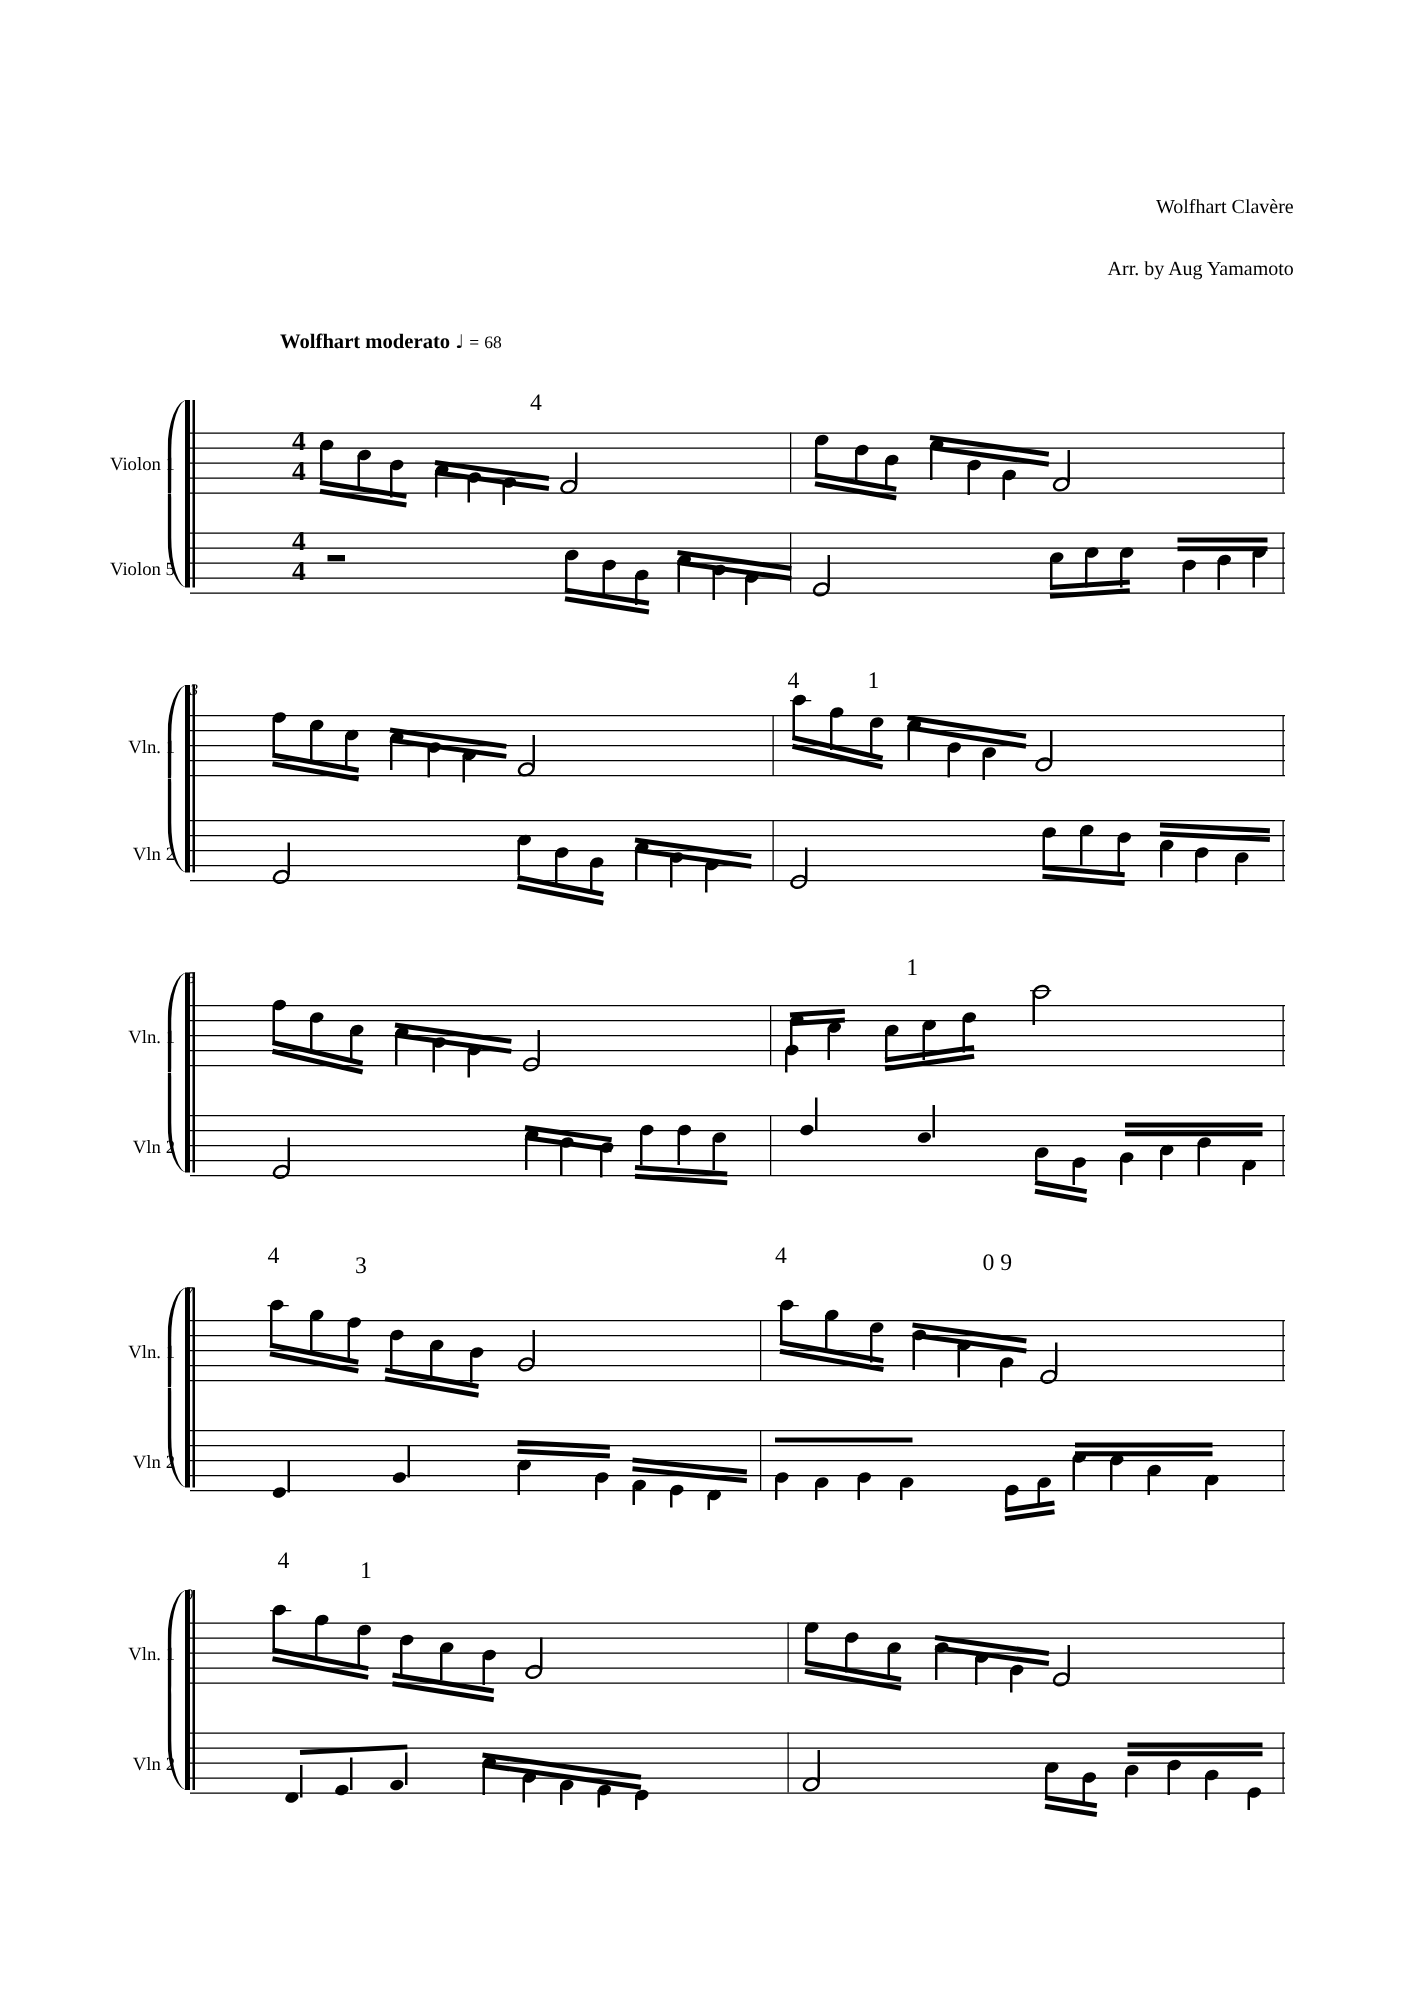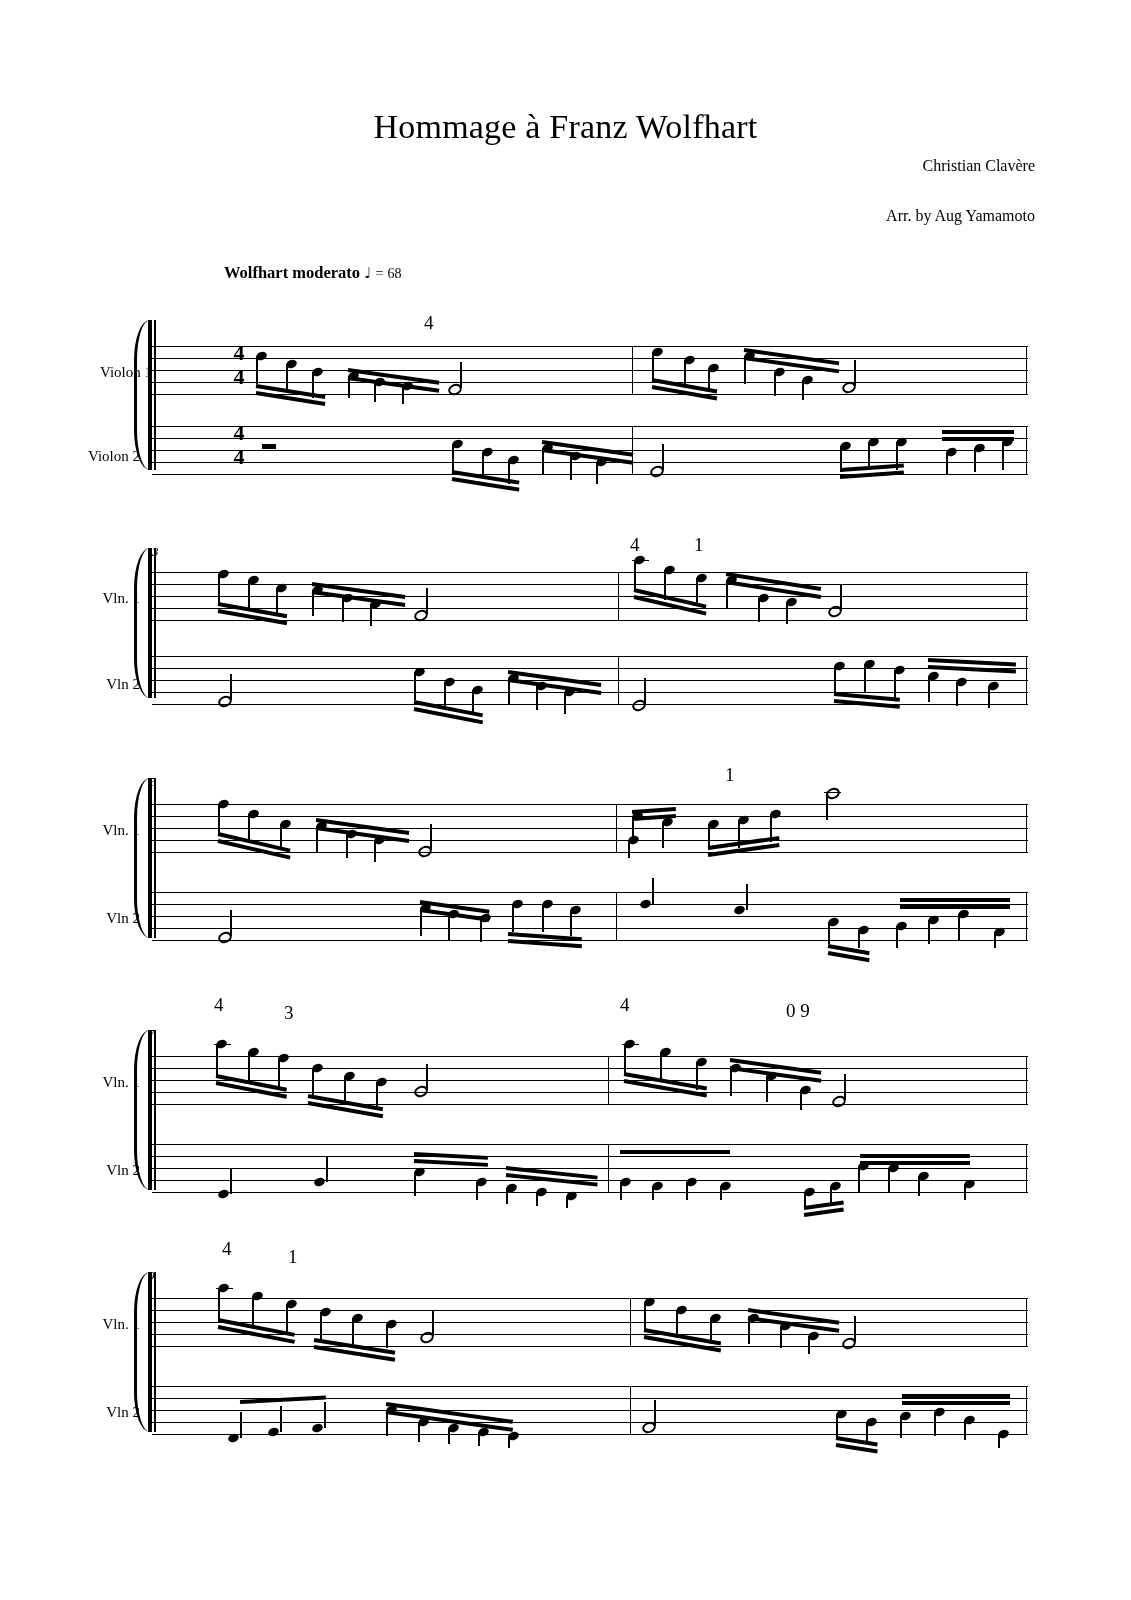--- a/index.html
+++ b/index.html
@@ -212,42 +212,41 @@
     width: 14px;
     height: 5px;
     background: #000;
   }
 </style>
 </head>
 <body>
 
 <div class="page">
 
-  <div class="title">Hommage à Franz Wolfhart</div>
-  <div class="composer">Christian Clavère</div>
+  <div class="composer">Wolfhart Clavère</div>
   <div class="arranger">Arr. by Aug Yamamoto</div>
 
   <div class="tempo">
     <span>Wolfhart moderato</span>
     <span class="note-glyph">♩</span>
     <span class="bpm">=</span>
     <span class="bpm">68</span>
   </div>
 
   <div class="system" style="top:320px; height:170px;">
 
     <div class="brace" style="top:0; height:150px;">
       <div class="curve-top"></div>
         <div class="curve-bot"></div>
       <div class="bar"></div>
         <div class="bar2"></div>
     </div>
 
-    <div class="instr-label" style="top:44px; left:52px; width:100px;">Violon 1</div>
-    <div class="instr-label" style="top:128px; left:40px; width:100px;">Violon 2</div>
+    <div class="instr-label" style="top:44px; left:40px; width:100px;">Violon 1</div>
+    <div class="instr-label" style="top:128px; left:40px; width:100px;">Violon 5</div>
 
     <div class="staff" style="top:26px;">
       <div class="line"></div>
         <div class="line"></div>
         <div class="line"></div>
         <div class="line"></div>
         <div class="line"></div>
 
       <div class="clef" style="left:4px; top:-14px;"></div>
       <div class="flat" style="left:52px; top:1px;"></div>

